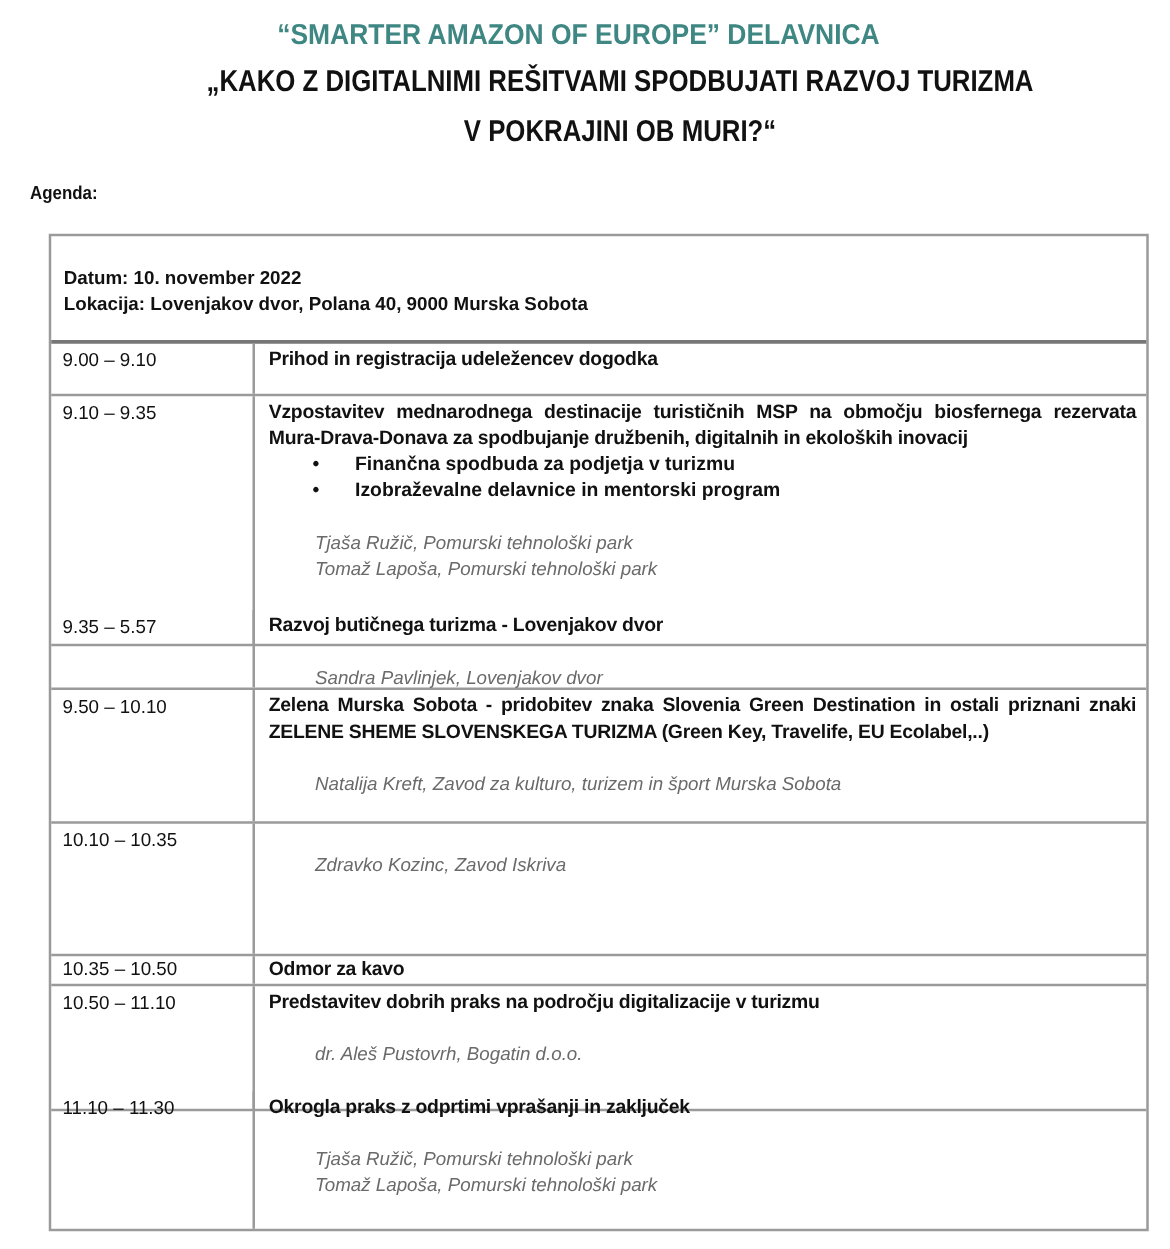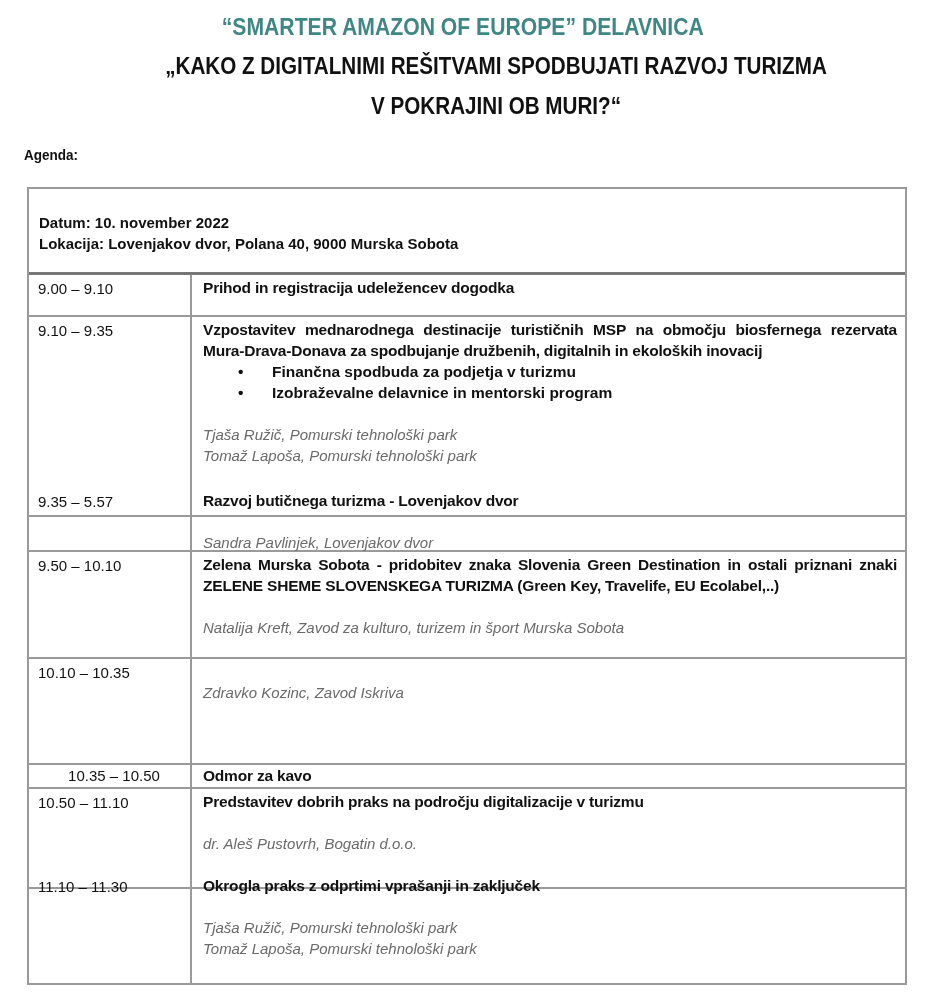--- a/index.html
+++ b/index.html
@@ -23,21 +23,21 @@
       position: absolute; left: 96px; width: 800px; top: 92px;
       text-align: center; font-weight: bold; font-size: 24px; color: #111;
       transform: scaleX(0.86); transform-origin: 400px 0;
     }
     .agenda-label {
       position: absolute; left: 24px; top: 146px; font-weight: bold; font-size: 15px;
       transform: scaleX(0.9); transform-origin: 0 0;
     }
 
     .table {
-      position: absolute; left: 27px; top: 187px; width: 880px; height: 798px;
+      position: absolute; left: 39px; top: 187px; width: 880px; height: 798px;
       border: 2px solid #9a9a9a;
     }
     .header-cell {
       position: absolute; left: 0; top: 0; width: 876px; height: 86px;
       border-bottom: 3px solid #777777;
       padding: 23px 0 0 10px; font-weight: bold; font-size: 15px; line-height: 21px;
     }
     .row {
       position: absolute; left: 0; width: 876px;
       border-bottom: 2px solid #9a9a9a;
@@ -49,21 +49,21 @@
       padding: 4px 0 0 9px; font-size: 15px; line-height: 20px; color: #111;
     }
     .content {
       position: absolute; left: 165px; top: 0; width: 711px; height: 100%;
       padding: 2px 8px 0 9px; font-size: 15px; line-height: 21px;
     }
     .t { font-weight: bold; font-size: 15.5px; text-align: justify; letter-spacing: -0.2px; }
     .bullets { list-style: none; margin: 0; padding: 0; }
     .bullets li { position: relative; padding-left: 69px; font-weight: bold; font-size: 15.5px; line-height: 21px; }
     .bullets li .dot { position: absolute; left: 35px; top: 0; }
-    .speaker { font-style: italic; color: #6a6a6a; font-size: 15px; line-height: 21px; }
+    .speaker { font-style: italic; color: #6a6a6a; font-size: 15px; line-height: 21px; margin-left: 37px; }
     .gap { height: 21px; }
   </style>
 </head>
 <body>
 
 <div class="title-1">“SMARTER AMAZON OF EUROPE” DELAVNICA</div>
 <div class="title-2">„KAKO Z DIGITALNIMI REŠITVAMI SPODBUJATI RAZVOJ TURIZMA</div>
 <div class="title-3">V POKRAJINI OB MURI?“</div>
 <div class="agenda-label">Agenda:</div>
 
@@ -114,21 +114,21 @@
 
   <div class="row" style="top:470px;height:106px;">
     <div class="time">10.10 – 10.35</div>
     <div class="content">
       <div class="gap"></div>
       <div class="speaker">Zdravko Kozinc, Zavod Iskriva</div>
     </div>
   </div>
 
   <div class="row" style="top:576px;height:24px;">
-    <div class="time" style="padding-top:1px;text-align:center;">10.35 – 10.50</div>
+    <div class="time" style="padding-top:1px;">10.35 – 10.50</div>
     <div class="content" style="padding-top:0;">
       <div class="t">Odmor za kavo</div>
     </div>
   </div>
 
   <div class="row" style="top:600px;height:100px;">
     <div class="time">10.50 – 11.10</div>
     <div class="content">
       <div class="t">Predstavitev dobrih praks na področju digitalizacije v turizmu</div>
       <div class="gap"></div>

